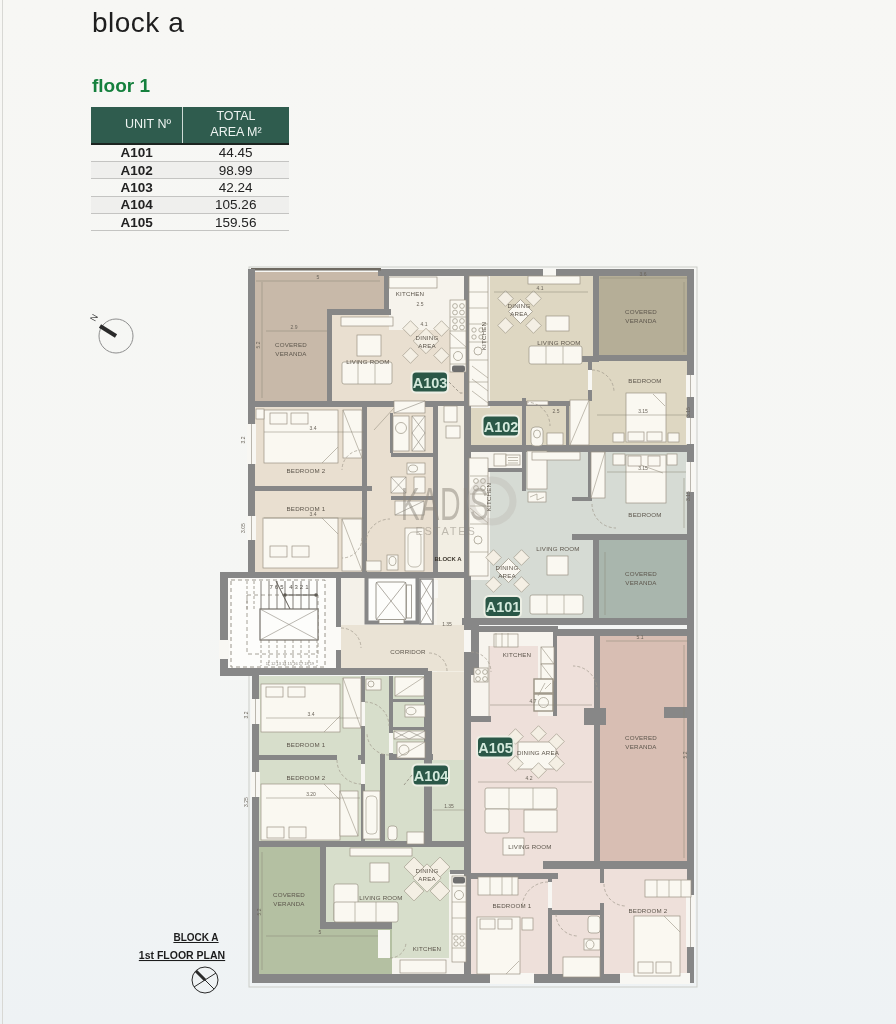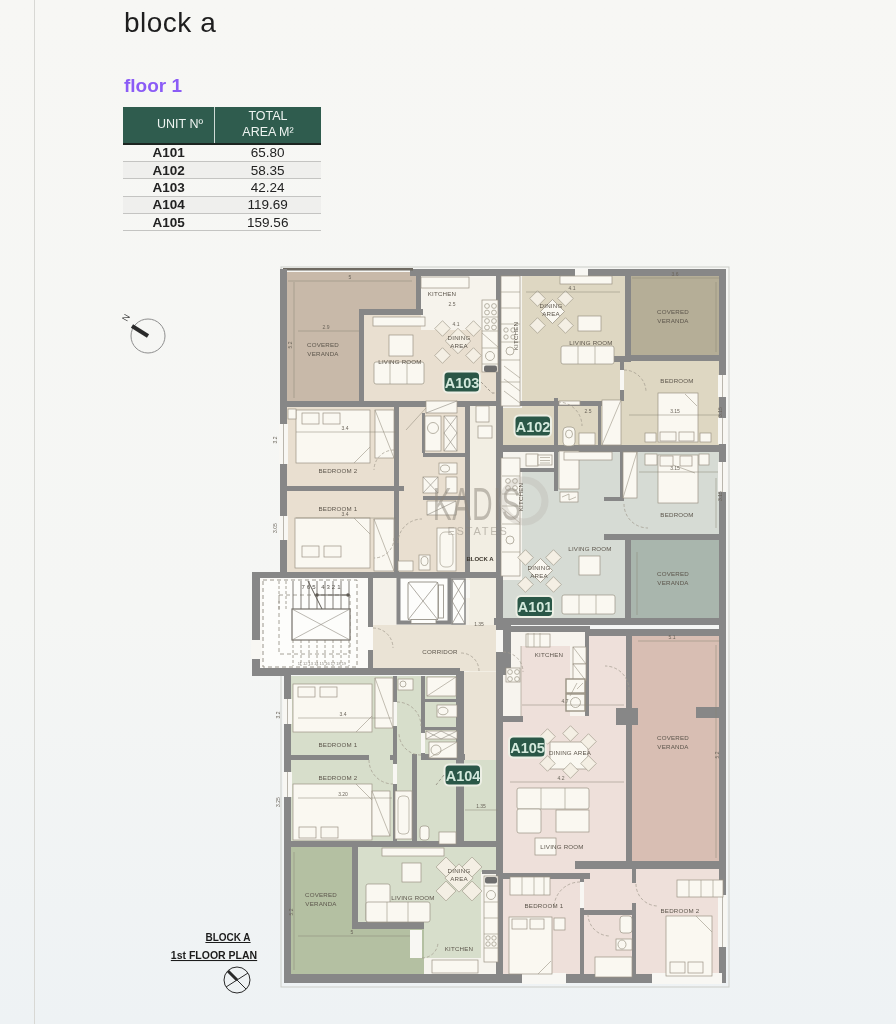--- a/index.html
+++ b/index.html
@@ -1,23 +1,23 @@
 <!DOCTYPE html>
 <html><head>
 <meta charset="utf-8">
 <style>
   html,body{margin:0;padding:0;}
   body{width:896px;height:1024px;overflow:hidden;
        font-family:"Liberation Sans",sans-serif;
        background:linear-gradient(180deg,#f7f7f4 0%,#f5f6f4 60%,#eef2f4 100%);}
-  .page{position:relative;width:712px;height:1024px;margin-left:32px;}
+  .page{position:relative;width:712px;height:1024px;}
   .edge{position:absolute;left:2px;top:0;width:1px;height:1024px;background:#d8d8d4;}
   h1{position:absolute;left:92px;top:7px;margin:0;font-size:28px;font-weight:500;
      letter-spacing:0.5px;color:#1e1e1e;}
-  h2{position:absolute;left:92px;top:75px;margin:0;font-size:19px;font-weight:700;color:#8b5cf6;}
+  h2{position:absolute;left:92px;top:75px;margin:0;font-size:19px;font-weight:700;color:#15803d;}
   table{position:absolute;left:91px;top:107px;border-collapse:collapse;
         font-size:13.5px;color:#222;}
   th{background:#2f5c4e;color:#eef4f1;font-weight:400;font-size:12.5px;line-height:1.25;}
   th.c1{width:66px;border-right:1.5px solid #cfdbd6;padding-left:24px;}
   th.c2{width:104px;}
   thead tr{height:37px;}
   tbody tr{height:17.4px;}
   tbody td{text-align:center;padding:0;font-size:13.5px;}
   td.u{font-weight:700;}
   tbody tr.g{background:#efefed;}
@@ -38,33 +38,33 @@
   <table>
     <thead>
         <tr>
           <th class="c1">UNIT Nº</th>
           <th class="c2">TOTAL<br>AREA M²</th>
         </tr>
       </thead>
     <tbody>
       <tr>
           <td class="u">A101</td>
-          <td>65.80</td>
+          <td>44.45</td>
         </tr>
       <tr class="g">
           <td class="u">A102</td>
-          <td>58.35</td>
+          <td>98.99</td>
         </tr>
       <tr>
           <td class="u">A103</td>
           <td>42.24</td>
         </tr>
       <tr class="g">
           <td class="u">A104</td>
-          <td>119.69</td>
+          <td>105.26</td>
         </tr>
       <tr>
           <td class="u">A105</td>
           <td>159.56</td>
         </tr>
     </tbody>
   </table>
   <svg width="896" height="1024" viewBox="0 0 896 1024">
 
     <rect x="249" y="267" width="448" height="720" fill="none" stroke="#cccdc8" stroke-width="1"></rect>

